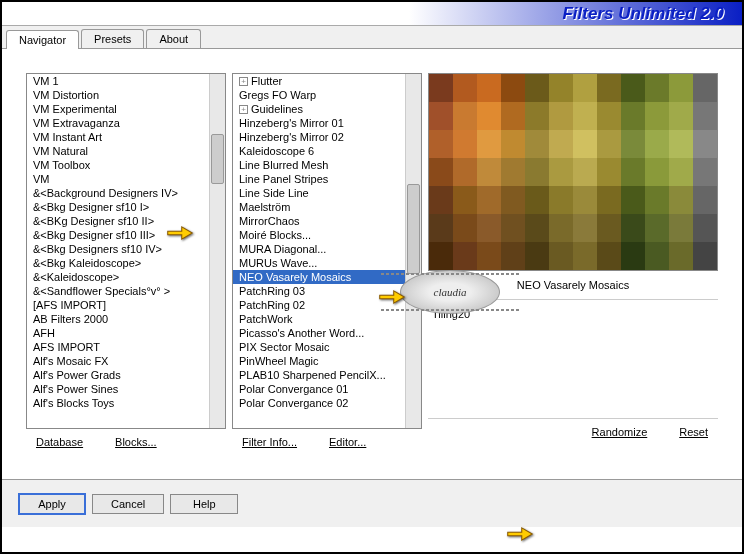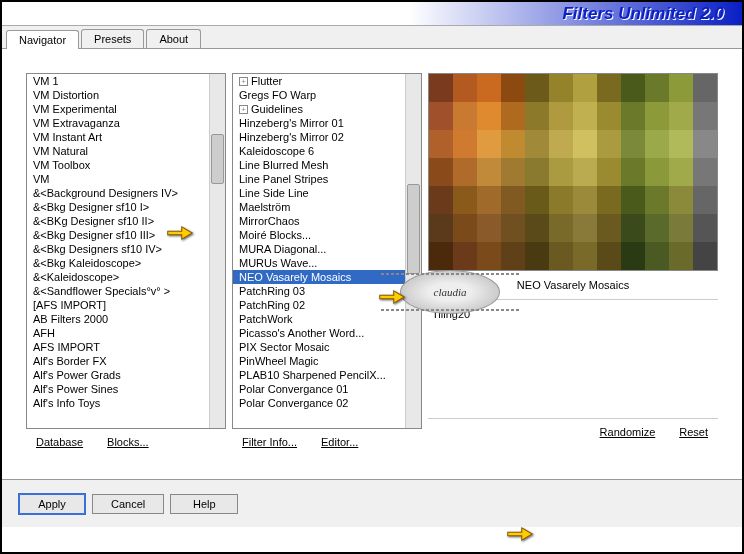--- a/index.html
+++ b/index.html
@@ -21,21 +21,21 @@
 .col1 .listbox{height:398px}
 .col2{width:190px;margin-left:6px}
 .col2 .listbox{height:398px}
 .col3{flex:1;margin-left:6px;position:relative}
 .preview{border:1px solid #888;height:198px;background:#a0522d;position:relative;overflow:hidden}
 .mosaic{position:absolute;inset:0;display:grid;grid-template-columns:repeat(12,1fr);grid-template-rows:repeat(7,1fr)}
 .mosaic div{border:0}
 .filter-name{text-align:center;padding:8px 0}
 .params{border-top:1px solid #ccc;border-bottom:1px solid #ccc;height:120px;padding:6px 4px}
 .param-row{display:flex;justify-content:flex-start;padding:2px 0}
-.btnrow{display:flex;padding:4px 2px;gap:8px}
+.btnrow{display:flex;padding:4px 2px;gap:16px}
 .linkbtn{padding:3px 8px;text-decoration:underline;cursor:pointer;color:#000}
 .bottom{border-top:1px solid #999;padding:6px 10px;display:flex;align-items:center;background:#f0f0f0;height:48px}
 .info{flex:1;line-height:14px}
 .btn{padding:3px 18px;border:1px solid #888;background:#e8e8e8;margin-left:6px;cursor:pointer;min-width:68px;text-align:center}
 .btn.primary{border:2px solid #3a6fd8}
 .tree-icon{display:inline-block;width:9px;height:9px;border:1px solid #888;margin-right:3px;font-size:8px;line-height:7px;text-align:center;color:#888}
 .pointer{position:absolute;width:28px;height:22px;pointer-events:none;z-index:50}
 .pointer svg{width:100%;height:100%;filter:drop-shadow(1px 1px 1px rgba(0,0,0,.6))}
 .watermark{position:absolute;left:398px;top:268px;width:100px;height:44px;z-index:40;background:radial-gradient(ellipse at center,#eee 30%,#ccc 70%);border-radius:50%;border:1px solid #999;display:flex;align-items:center;justify-content:center;font:italic 11px cursive;color:#333}
 .watermark::before,.watermark::after{content:"";position:absolute;left:-20px;right:-20px;height:2px;background:repeating-linear-gradient(90deg,#888 0 3px,transparent 3px 5px)}
@@ -74,24 +74,24 @@
           <div class="item">&amp;&lt;BKg Designer sf10 II&gt;</div>
           <div class="item">&amp;&lt;Bkg Designer sf10 III&gt;</div>
           <div class="item">&amp;&lt;Bkg Designers sf10 IV&gt;</div>
           <div class="item">&amp;&lt;Bkg Kaleidoscope&gt;</div>
           <div class="item">&amp;&lt;Kaleidoscope&gt;</div>
           <div class="item">&amp;&lt;Sandflower Specials°v° &gt;</div>
           <div class="item">[AFS IMPORT]</div>
           <div class="item">AB Filters 2000</div>
           <div class="item">AFH</div>
           <div class="item">AFS IMPORT</div>
-          <div class="item">Alf's Border FX</div>
+          <div class="item">Alf's Mosaic FX</div>
           <div class="item">Alf's Power Grads</div>
           <div class="item">Alf's Power Sines</div>
-          <div class="item">Alf's Info Toys</div>
+          <div class="item">Alf's Blocks Toys</div>
         </div>
       <div class="scrollbar">
           <div class="thumb" style="top:60px;height:50px"></div>
         </div>
     </div>
     <div class="btnrow">
       <span class="linkbtn">Database</span>
       <span class="linkbtn">Blocks...</span>
     </div>
   </div>

